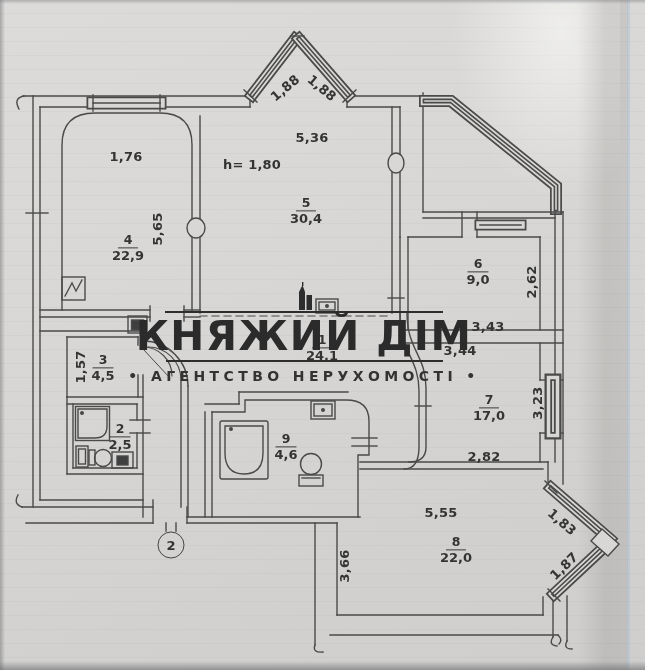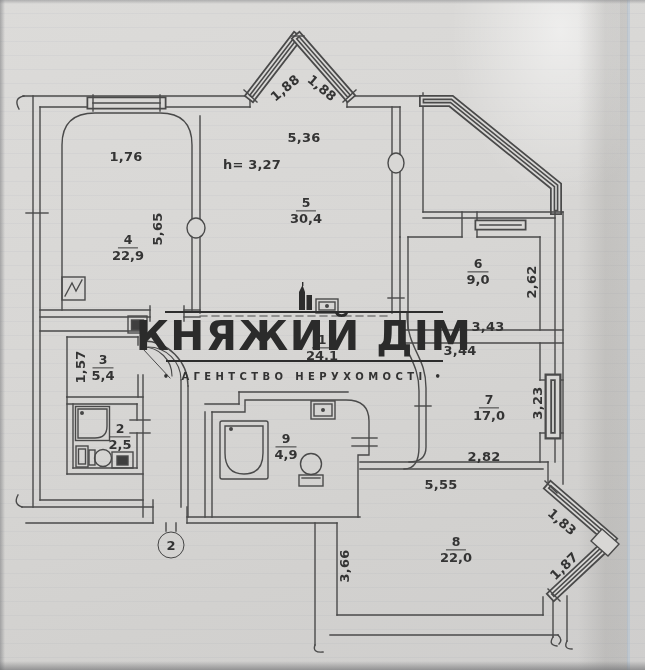--- a/index.html
+++ b/index.html
@@ -30,21 +30,21 @@
   .room .ra{font-size:13px;font-weight:600;line-height:1.25;}
   .circle2{position:absolute;z-index:2;width:25px;height:25px;border:1.7px solid #454545;
     border-radius:50%;display:flex;align-items:center;justify-content:center;
     font-size:13px;font-weight:700;color:#333;transform:translate(-50%,-50%);}
   .wm{position:absolute;z-index:5;pointer-events:none;}
   .wm-line-top{left:165px;top:311px;width:278px;height:2.4px;background:#2d2d2d;}
   .wm-line-bot{left:166px;top:360px;width:277px;height:1.6px;background:#2d2d2d;}
   .wm-brand{left:304px;top:336px;transform:translate(-50%,-50%) scaleX(.99);
     font-size:41px;font-weight:700;letter-spacing:1.5px;color:#2b2b2b;white-space:nowrap;}
   .wm-tag{left:304px;top:376px;transform:translate(-50%,-50%);
-    font-size:10px;font-weight:700;letter-spacing:4.4px;color:#333;white-space:nowrap;}
+    font-size:14px;font-weight:700;letter-spacing:4.4px;color:#333;white-space:nowrap;}
   .wm-icon{left:304px;top:298px;transform:translate(-50%,-50%);}
 </style>
 </head>
 <body>
 
 <div class="stage">
 
   <div class="ruling"></div>
   <div class="patch"></div>
 
@@ -273,28 +273,28 @@
         <rect x="299" y="475" width="24" height="11"></rect>
         <path d="M302,478 H320"></path>
       </g>
     </g>
   </svg>
 
   <div class="lbl" style="left:126px;top:156px;transform:translate(-50%,-50%)">1,76</div>
   <div class="lbl" style="left:157px;top:229px;transform:translate(-50%,-50%) rotate(-90deg)">5,65</div>
   <div class="lbl" style="left:285px;top:88px;transform:translate(-50%,-50%) rotate(-40deg)">1,88</div>
   <div class="lbl" style="left:322px;top:88px;transform:translate(-50%,-50%) rotate(40deg)">1,88</div>
-  <div class="lbl" style="left:304px;top:137px;transform:translate(-50%,-50%)">5,36</div>
-  <div class="lbl" style="left:252px;top:164px;transform:translate(-50%,-50%)">h= 3,27</div>
+  <div class="lbl" style="left:312px;top:137px;transform:translate(-50%,-50%)">5,36</div>
+  <div class="lbl" style="left:252px;top:164px;transform:translate(-50%,-50%)">h= 1,80</div>
   <div class="lbl" style="left:531px;top:282px;transform:translate(-50%,-50%) rotate(-90deg)">2,62</div>
   <div class="lbl" style="left:488px;top:326px;transform:translate(-50%,-50%)">3,43</div>
   <div class="lbl" style="left:460px;top:350px;transform:translate(-50%,-50%)">3,44</div>
   <div class="lbl" style="left:537px;top:403px;transform:translate(-50%,-50%) rotate(-90deg)">3,23</div>
   <div class="lbl" style="left:484px;top:456px;transform:translate(-50%,-50%)">2,82</div>
-  <div class="lbl" style="left:441px;top:484px;transform:translate(-50%,-50%)">5,55</div>
+  <div class="lbl" style="left:441px;top:512px;transform:translate(-50%,-50%)">5,55</div>
   <div class="lbl" style="left:344px;top:566px;transform:translate(-50%,-50%) rotate(-90deg)">3,66</div>
   <div class="lbl" style="left:562px;top:522px;transform:translate(-50%,-50%) rotate(41deg)">1,83</div>
   <div class="lbl" style="left:564px;top:566px;transform:translate(-50%,-50%) rotate(-44deg)">1,87</div>
   <div class="lbl" style="left:80px;top:367px;transform:translate(-50%,-50%) rotate(-90deg)">1,57</div>
 
   <div class="room" style="left:128px;top:247px">
     <div class="rn">4</div>
     <div class="ra">22,9</div>
   </div>
   <div class="room" style="left:306px;top:210px">
@@ -308,25 +308,25 @@
   <div class="room" style="left:489px;top:407px">
     <div class="rn">7</div>
     <div class="ra">17,0</div>
   </div>
   <div class="room" style="left:456px;top:549px">
     <div class="rn">8</div>
     <div class="ra">22,0</div>
   </div>
   <div class="room" style="left:286px;top:446px">
     <div class="rn">9</div>
-    <div class="ra">4,9</div>
+    <div class="ra">4,6</div>
   </div>
   <div class="room" style="left:103px;top:367px">
     <div class="rn">3</div>
-    <div class="ra">5,4</div>
+    <div class="ra">4,5</div>
   </div>
   <div class="room" style="left:120px;top:436px">
     <div class="rn">2</div>
     <div class="ra">2,5</div>
   </div>
   <div class="room" style="left:322px;top:347px">
     <div class="rn">1</div>
     <div class="ra">24,1</div>
   </div>
 

